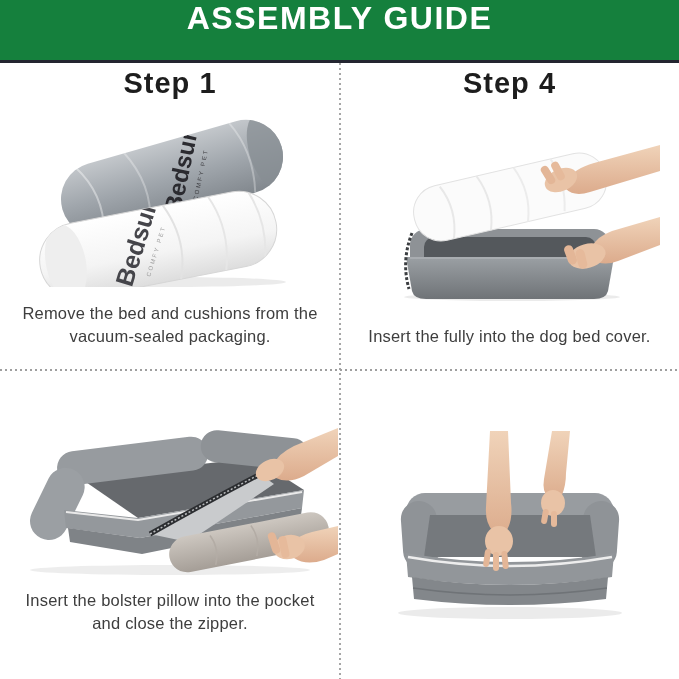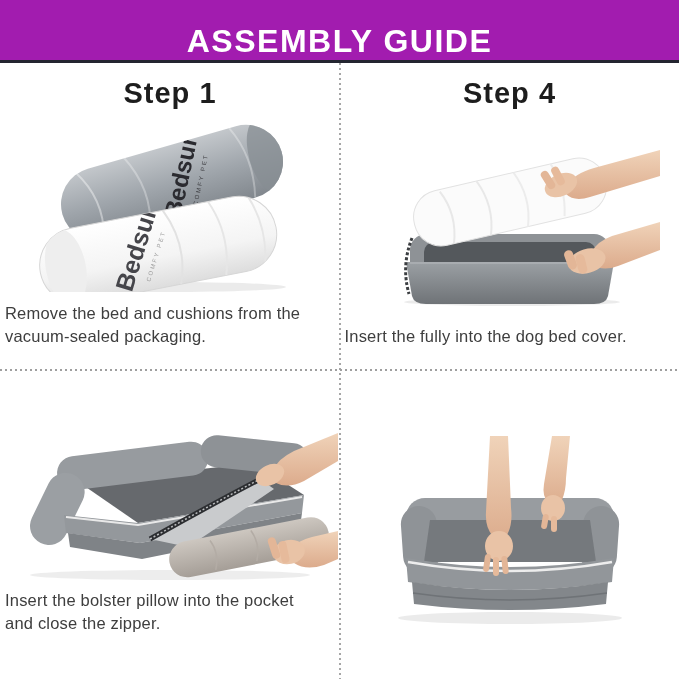--- a/index.html
+++ b/index.html
@@ -9,24 +9,24 @@
     height: 679px;
     background: #ffffff;
     overflow: hidden;
     font-family: "Liberation Sans", sans-serif;
   }
   
   .banner {
     position: absolute;
     top: 0; left: 0; right: 0;
     height: 60px;
-    background: #a21caf;
+    background: #15803d;
     border-bottom: 3px solid #232530;
     display: flex;
-    align-items: flex-end;
+    align-items: flex-start;
     justify-content: center;
   }
   .banner h1 {
     margin: 0;
     color: #ffffff;
     font-size: 32px;
     font-weight: 700;
     letter-spacing: 1.5px;
   }
   
@@ -36,21 +36,21 @@
     width: 679px;
     height: 616px;
     display: grid;
     grid-template-columns: 340px 339px;
     grid-template-rows: 307px 309px;
   }
   .cell {
     display: flex;
     flex-direction: column;
     align-items: center;
-    padding-top: 14px;
+    padding-top: 4px;
     box-sizing: border-box;
     overflow: hidden;
   }
   .step-title {
     margin: 0;
     font-size: 29px;
     font-weight: 600;
     letter-spacing: 1px;
     color: #1d1d1d;
   }
@@ -63,20 +63,21 @@
     overflow: hidden;
   }
   .illus svg { display: block; }
   .caption {
     margin: 0 0 22px;
     width: 330px;
     font-size: 16.5px;
     line-height: 1.38;
     letter-spacing: 0.2px;
     color: #3e3e3e;
+    text-align: center;
     white-space: pre-line;
   }
   .cell.bottom .caption { margin-bottom: 44px; }
   
   .divider-v {
     position: absolute;
     left: 339px;
     top: 63px;
     bottom: 0;
     width: 2px;

